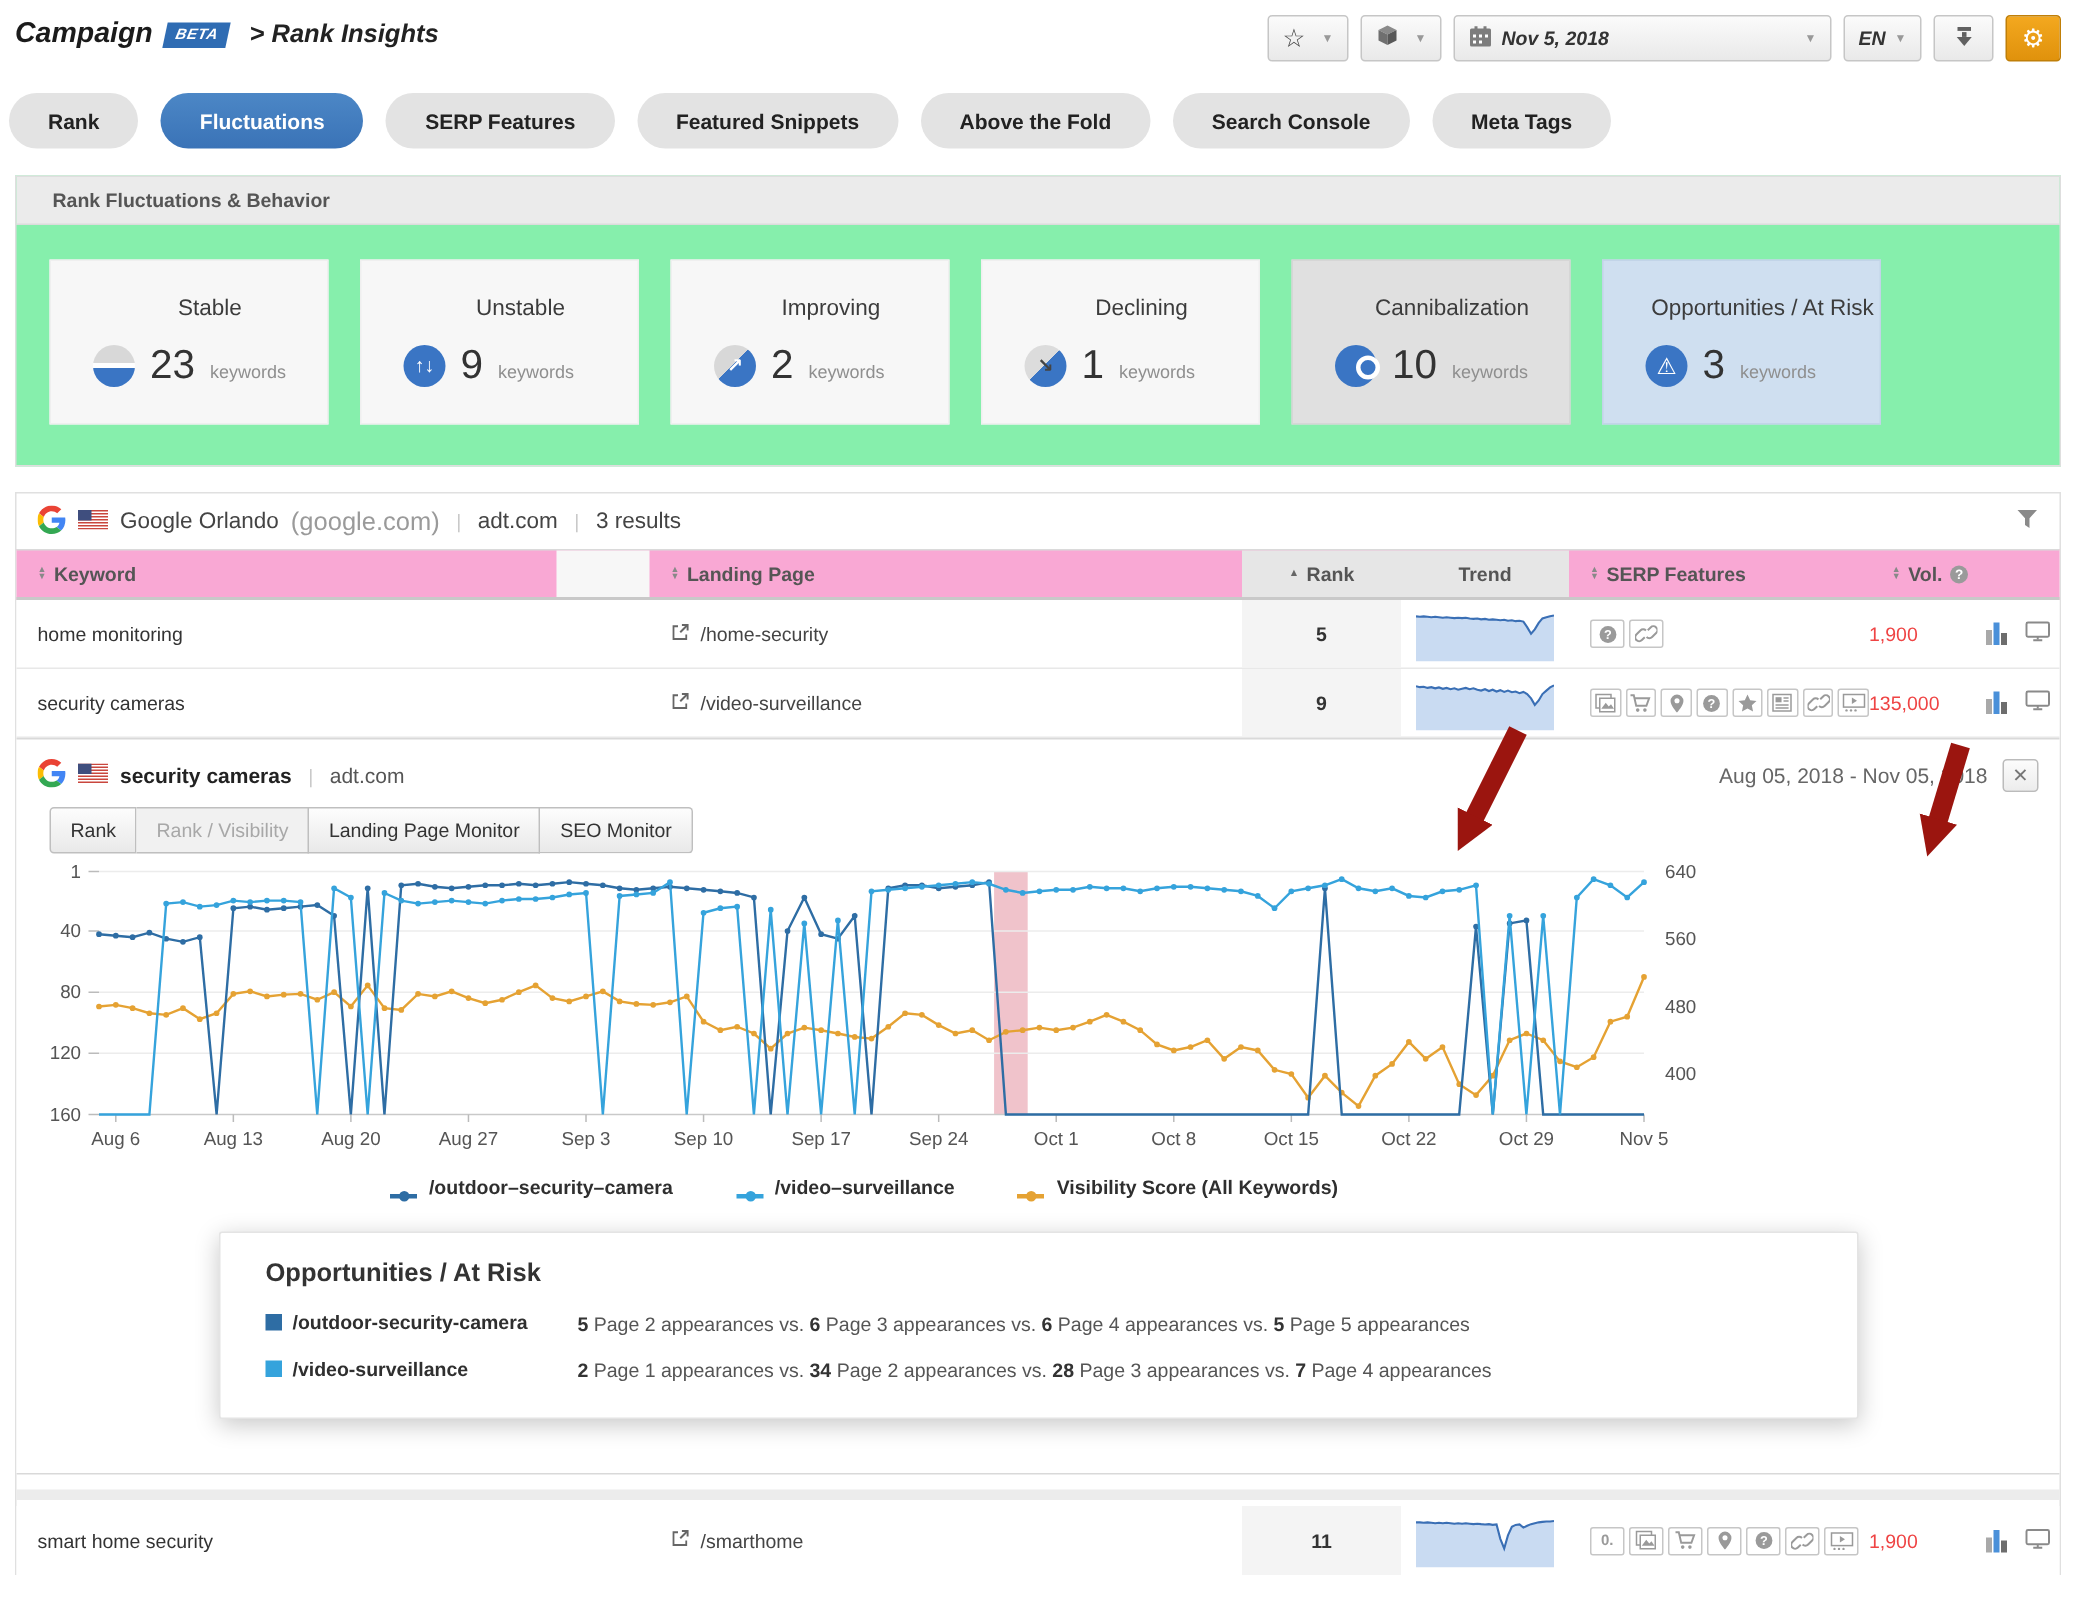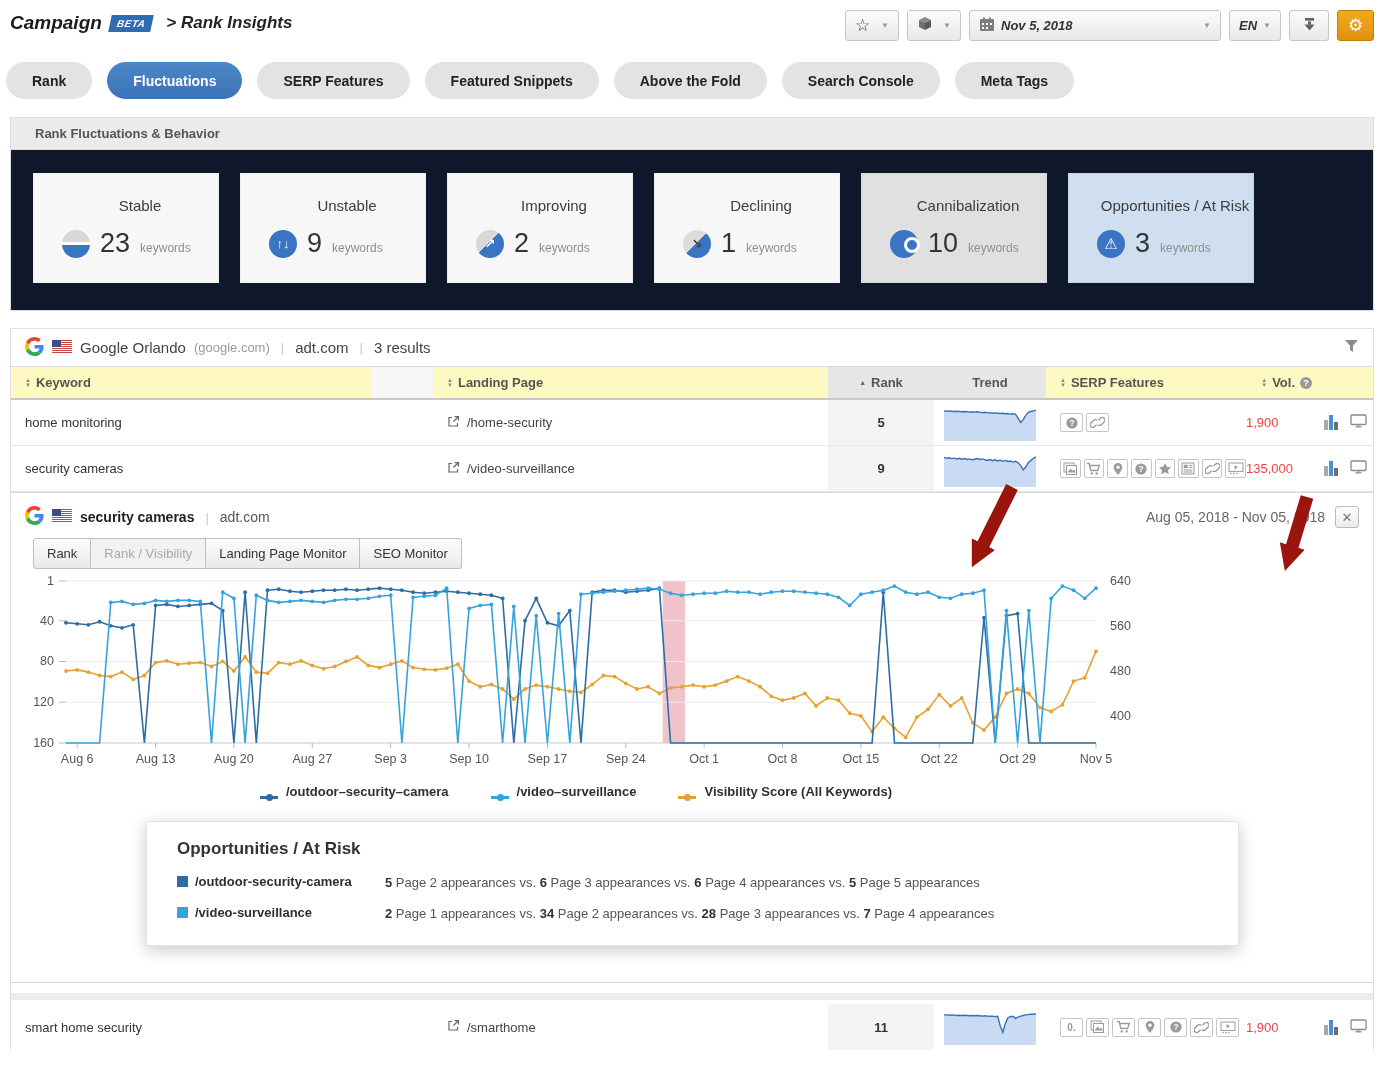--- a/index.html
+++ b/index.html
@@ -29,21 +29,21 @@
     border-color:#c07f08; color:#fff; font-size:17px; }
 
   
   .tabs { display:flex; gap:15px; padding:10px 6px 0 6px; }
   .pill { height:37px; border-radius:19px; background:#e3e3e3; border:none; color:#222;
     font-weight:bold; font-size:14px; padding:0 26px; cursor:pointer;
     font-family:inherit; }
   .pill.active { background:linear-gradient(#4c87c6,#3a73b7); color:#fff; }
 
   
-  .fluct { margin:18px 10px 0 10px; border:1px solid #dedede; background:#0f172a; }
+  .fluct { margin:18px 10px 0 10px; border:1px solid #dedede; background:#86efac; }
   .fluct-head { background:#ebebeb; border-bottom:1px solid #dcdcdc; padding:8px 24px;
     font-weight:bold; font-size:13px; color:#555; }
   .cards { display:flex; gap:21px; padding:23px 22px 27px 22px;text-align:center; }
   .fcard { width:186px; height:110px; background:#f7f7f7; border:1px solid #efefef;
     padding:23px 0 0 28px; cursor:pointer; }
   .fcard.selected-gray { background:#e0e0e0; border-color:#d6d6d6; }
   .fcard.selected-blue { background:#cfdff0; border-color:#c2d4e8; }
   .fcard-title { font-size:15px; color:#3c3c3c; }
   .fcard-line { display:flex; align-items:center; gap:10px; margin-top:14px; }
   .fcard-num { font-size:27px; color:#333; }
@@ -56,27 +56,27 @@
   .ficon.declining { background:linear-gradient(315deg,#3a75c4 52%,#dcdcdc 52%); color:#444; }
   .ficon.cannibalization { background:#3a75c4; position:relative; }
   .ficon.cannibalization::after{ content:""; width:10px; height:10px; border:3px solid #fff;
     border-radius:50%; position:absolute; right:-2px; top:7px; background:#fff0;}
   .ficon.opportunities { background:#3a75c4; font-size:15px; }
 
   
   .results { margin:17px 10px 0 10px; border:1px solid #e0e0e0; border-bottom:none; }
   .src-head { height:37px; display:flex; align-items:center; gap:8px; padding:0 14px; }
   .src-text { font-size:15px; color:#444; }
-  .src-muted { color:#9a9a9a; font-size:13px; }
+  .src-muted { color:#9a9a9a; font-size:17px; }
   .sep { color:#c9c9c9; padding:0 3px; }
   .funnel { margin-left:auto; cursor:pointer; }
 
   .thead, .trow { display:grid; grid-template-columns:360px 62px 395px 106px 112px 200px 72px 1fr;
     align-items:center; }
-  .thead { height:34px; background:#fef9c3; border-top:1px solid #dadada;
+  .thead { height:34px; background:#f9a8d4; border-top:1px solid #dadada;
     border-bottom:2px solid #c9c9c9; font-weight:bold; color:#555; }
   .th { display:flex; align-items:center; padding-left:14px; height:100%; }
   .th-sub { background:#f7f7f7; }
   .th-rank, .th-trend { background:#e6e6e6; justify-content:center; padding-left:0; }
   .th-vol { justify-content:flex-end; padding-right:6px; }
   .sort { display:inline-flex; flex-direction:column; font-size:6px; line-height:5px;
     color:#888; margin-right:5px; }
   .sort::before { content:"▲"; } .sort::after { content:"▼"; }
   .sort-asc { font-size:7px; color:#666; margin-right:5px; }
   .qmark { width:12px; height:12px; border-radius:50%; background:#9a9a9a; color:#fff;

